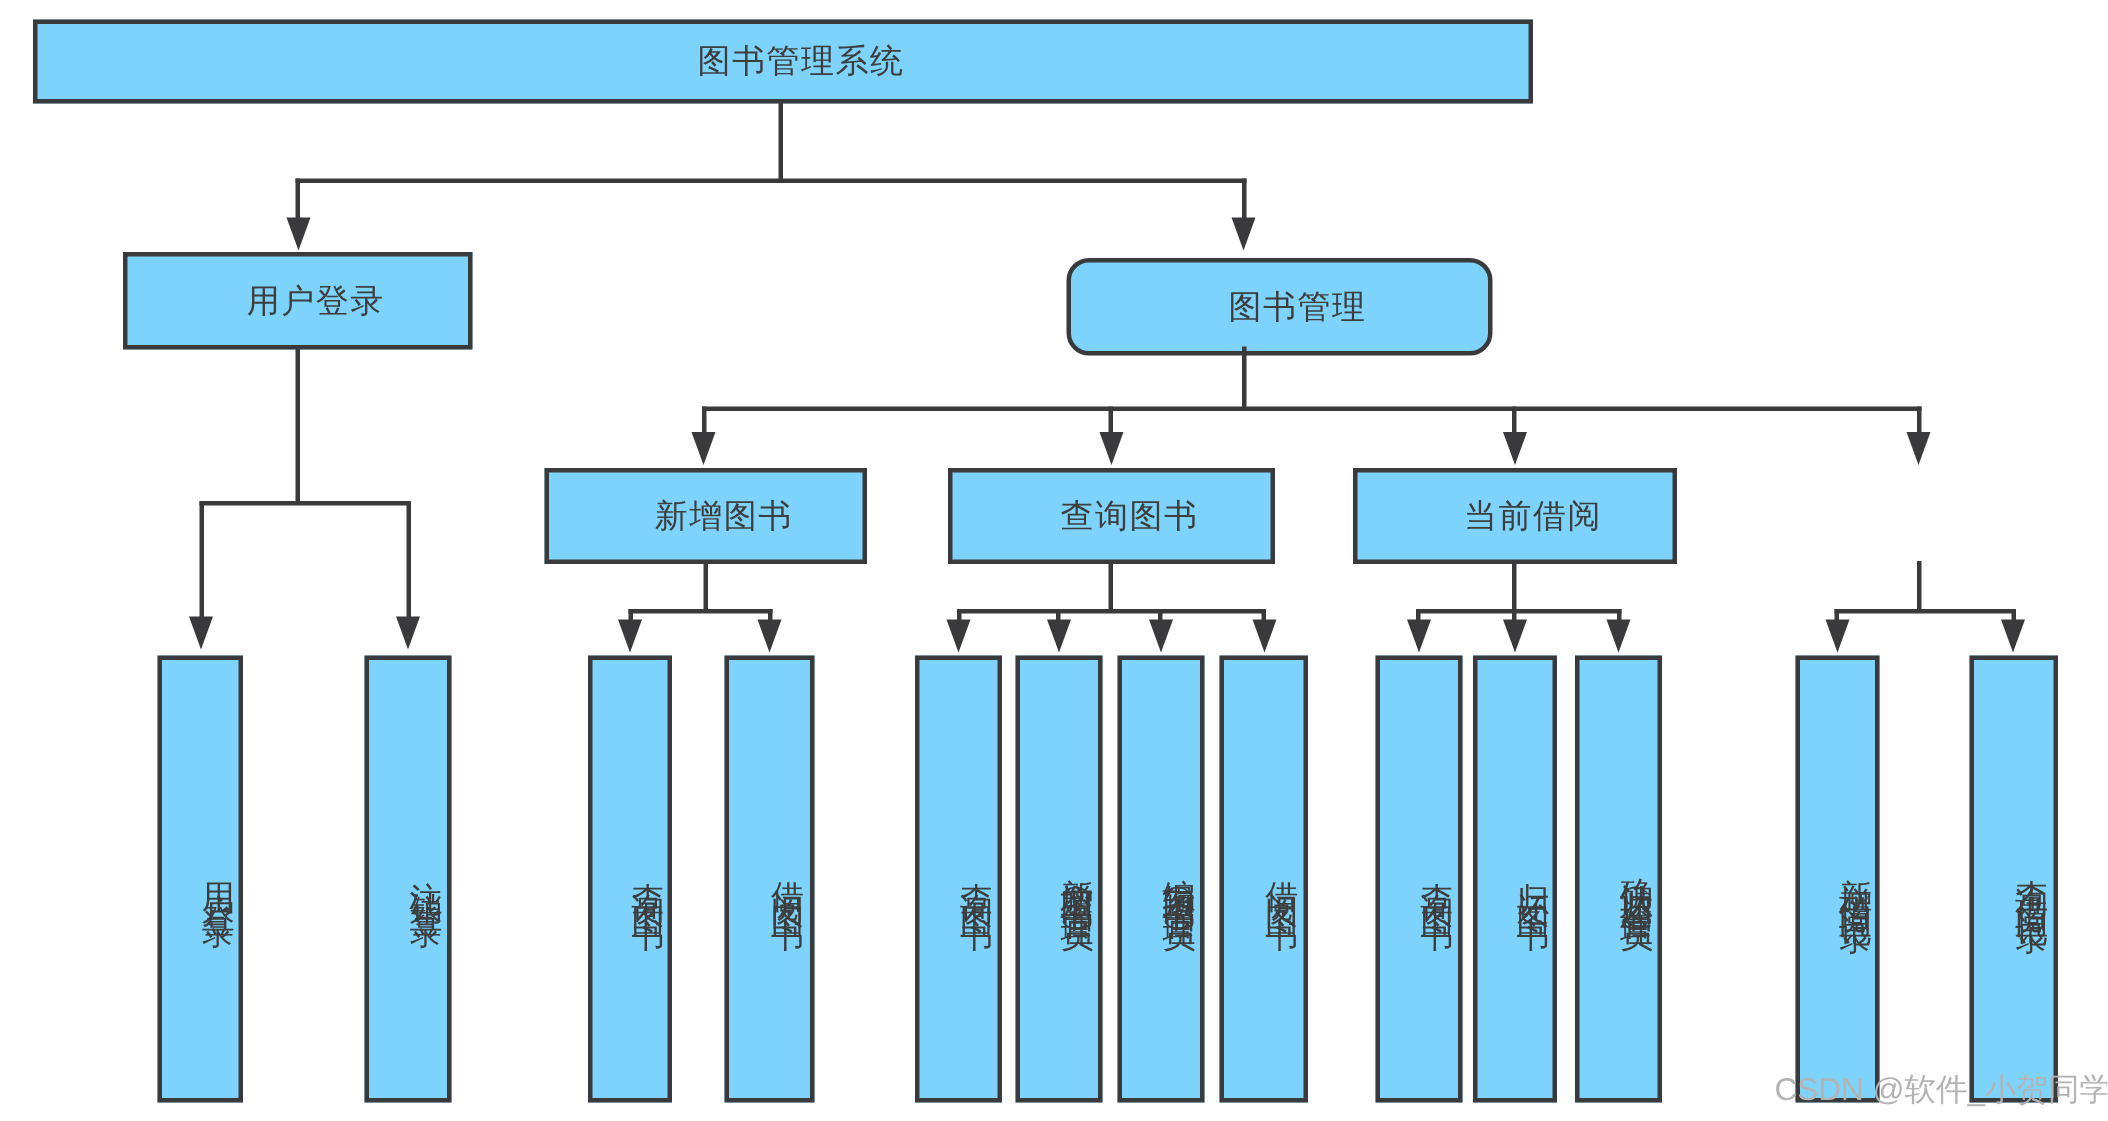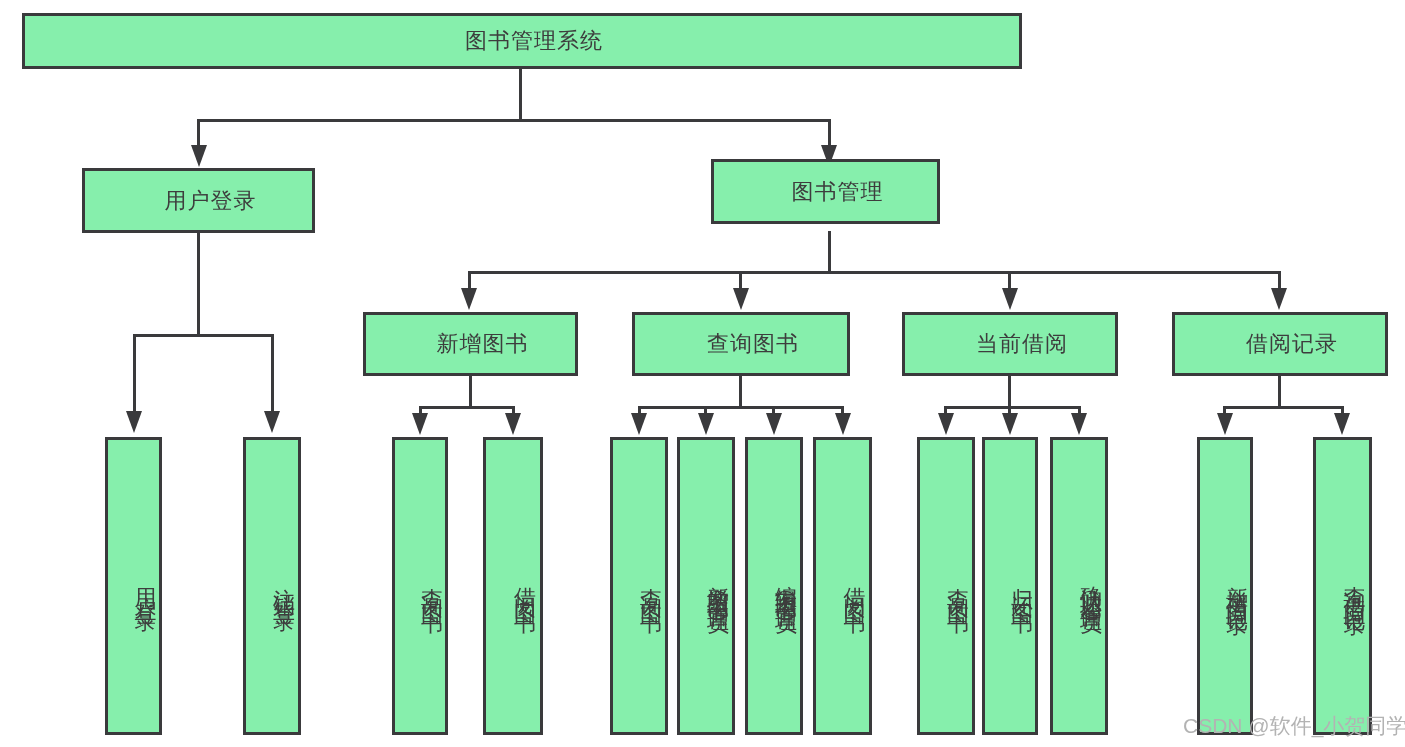--- a/index.html
+++ b/index.html
@@ -8,21 +8,21 @@
     width: 1405px;
     height: 747px;
     background: #ffffff;
     font-family: "Liberation Sans", "DejaVu Sans", sans-serif;
     color: #3d3d3d;
     overflow: hidden;
   }
   .box {
     position: absolute;
     box-sizing: border-box;
-    background: #86efac;
+    background: #7dd3fc;
     border: 3px solid #3a3a3c;
     display: flex;
     align-items: center;
     justify-content: center;
     padding-left: 24px;
   }
   .hlabel {
     font-size: 22px;
     letter-spacing: 1px;
     white-space: nowrap;
@@ -66,21 +66,21 @@
   <div class="line" style="left:519px; top:66px; width:3px; height:54px;"></div>
   <div class="line" style="left:197px; top:119px; width:634px; height:3px;"></div>
   <div class="line" style="left:197px; top:119px; width:3px; height:28px;"></div>
   <div class="arrowhead" style="left:191px; top:145px;"></div>
   <div class="line" style="left:828px; top:119px; width:3px; height:28px;"></div>
   <div class="arrowhead" style="left:821px; top:145px;"></div>
 
   <div class="box" style="left:82px; top:168px; width:233px; height:65px;">
     <span class="hlabel">用户登录</span>
   </div>
-  <div class="box" style="left:711px; top:159px; width:229px; height:65px;">
+  <div class="box" style="left:711px; top:172px; width:284px; height:65px;border-radius:15px;">
     <span class="hlabel">图书管理</span>
   </div>
 
   <div class="line" style="left:197px; top:231px; width:3px; height:105px;"></div>
   <div class="line" style="left:133px; top:334px; width:141px; height:3px;"></div>
   <div class="line" style="left:133px; top:334px; width:3px; height:78px;"></div>
   <div class="arrowhead" style="left:126px; top:411px;"></div>
   <div class="line" style="left:271px; top:334px; width:3px; height:78px;"></div>
   <div class="arrowhead" style="left:264px; top:411px;"></div>
 
@@ -96,23 +96,20 @@
   <div class="arrowhead" style="left:1271px; top:288px;"></div>
 
   <div class="box" style="left:363px; top:312px; width:215px; height:64px;">
     <span class="hlabel">新增图书</span>
   </div>
   <div class="box" style="left:632px; top:312px; width:218px; height:64px;">
     <span class="hlabel">查询图书</span>
   </div>
   <div class="box" style="left:902px; top:312px; width:216px; height:64px;text-align:center;">
     <span class="hlabel">当前借阅</span>
-  </div>
-  <div class="box" style="left:1172px; top:312px; width:216px; height:64px;">
-    <span class="hlabel">借阅记录</span>
   </div>
 
   <div class="line" style="left:469px; top:374px; width:3px; height:34px;"></div>
   <div class="line" style="left:419px; top:406px; width:96px; height:3px;"></div>
   <div class="line" style="left:419px; top:406px; width:3px; height:10px;"></div>
   <div class="arrowhead" style="left:412px; top:413px;"></div>
   <div class="line" style="left:512px; top:406px; width:3px; height:10px;"></div>
   <div class="arrowhead" style="left:505px; top:413px;"></div>
 
   <div class="line" style="left:739px; top:374px; width:3px; height:34px;"></div>

